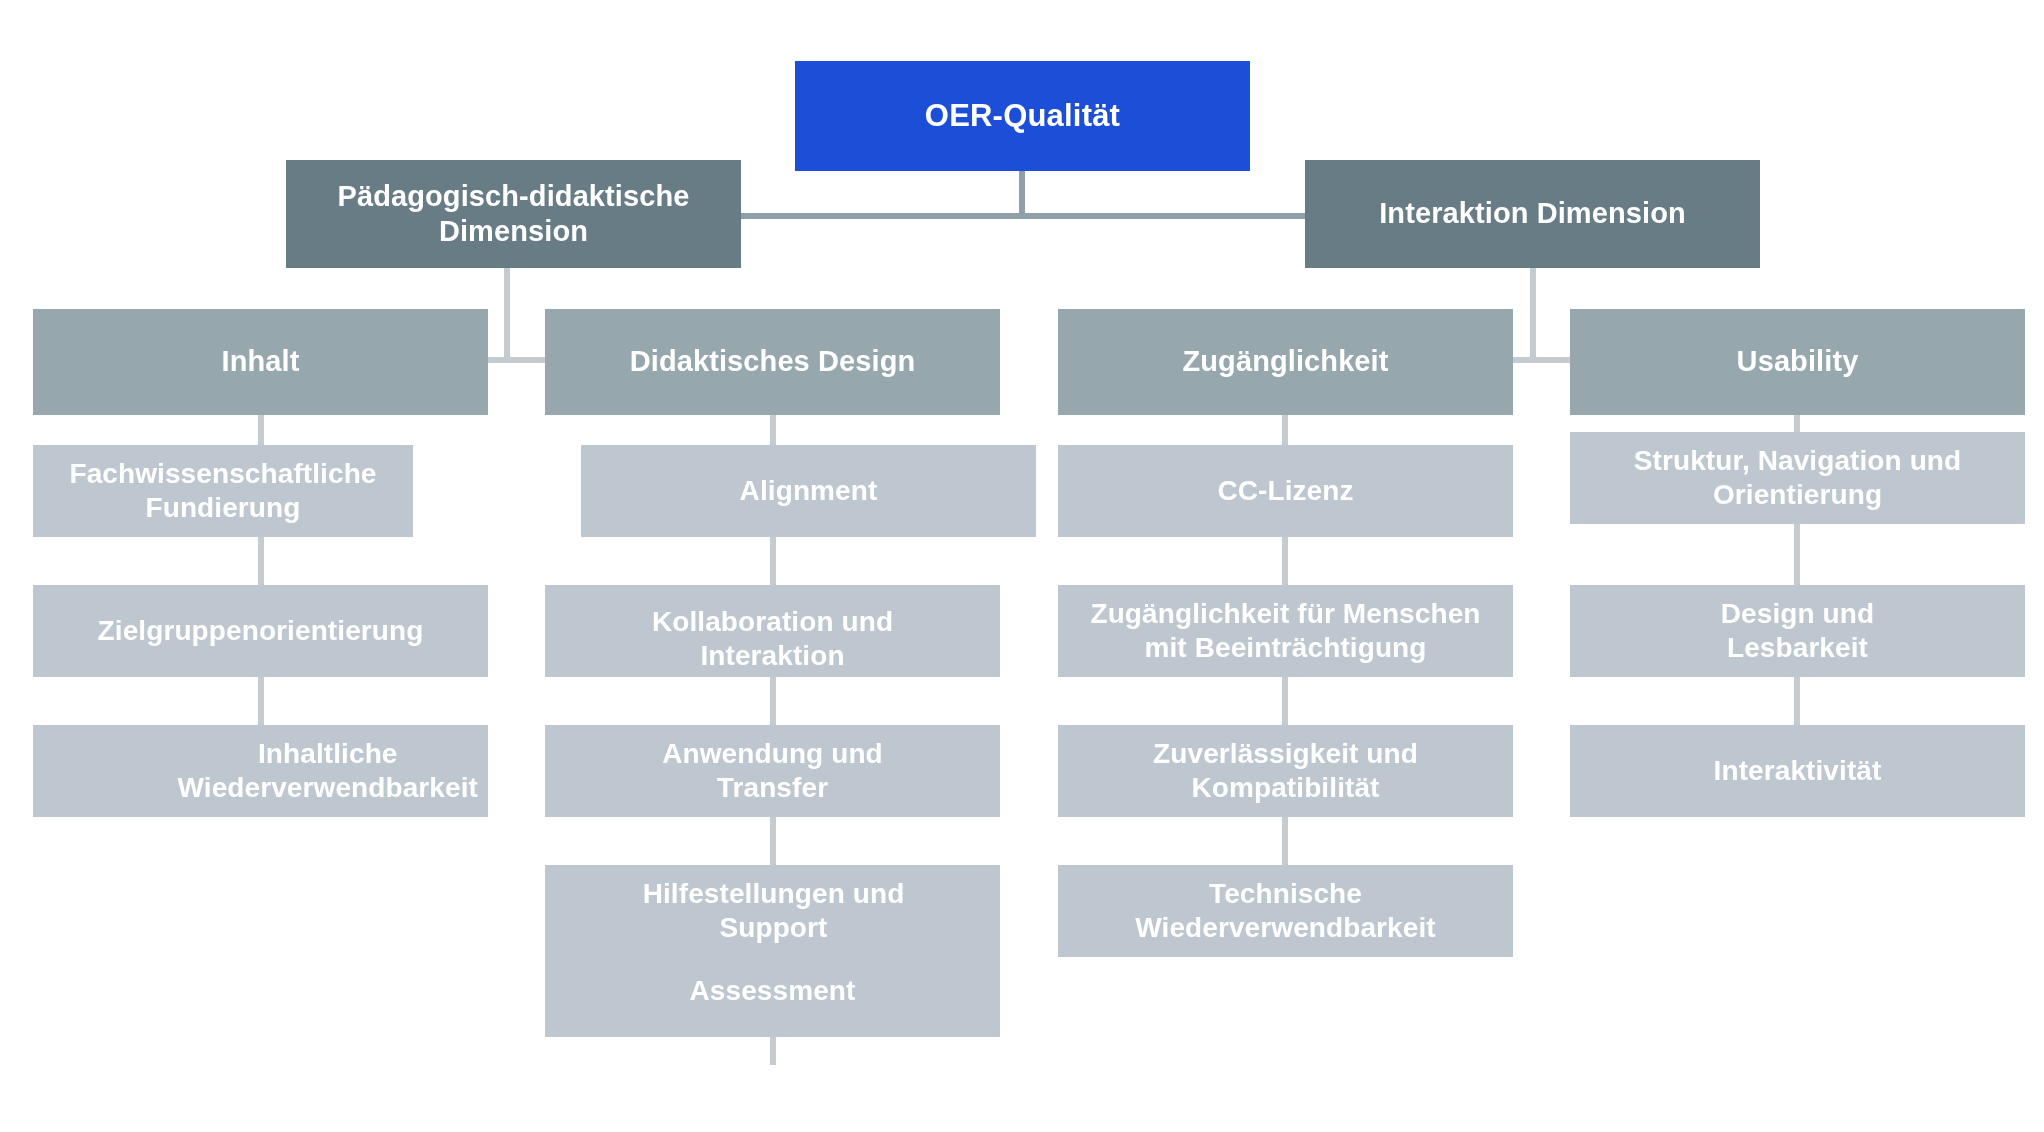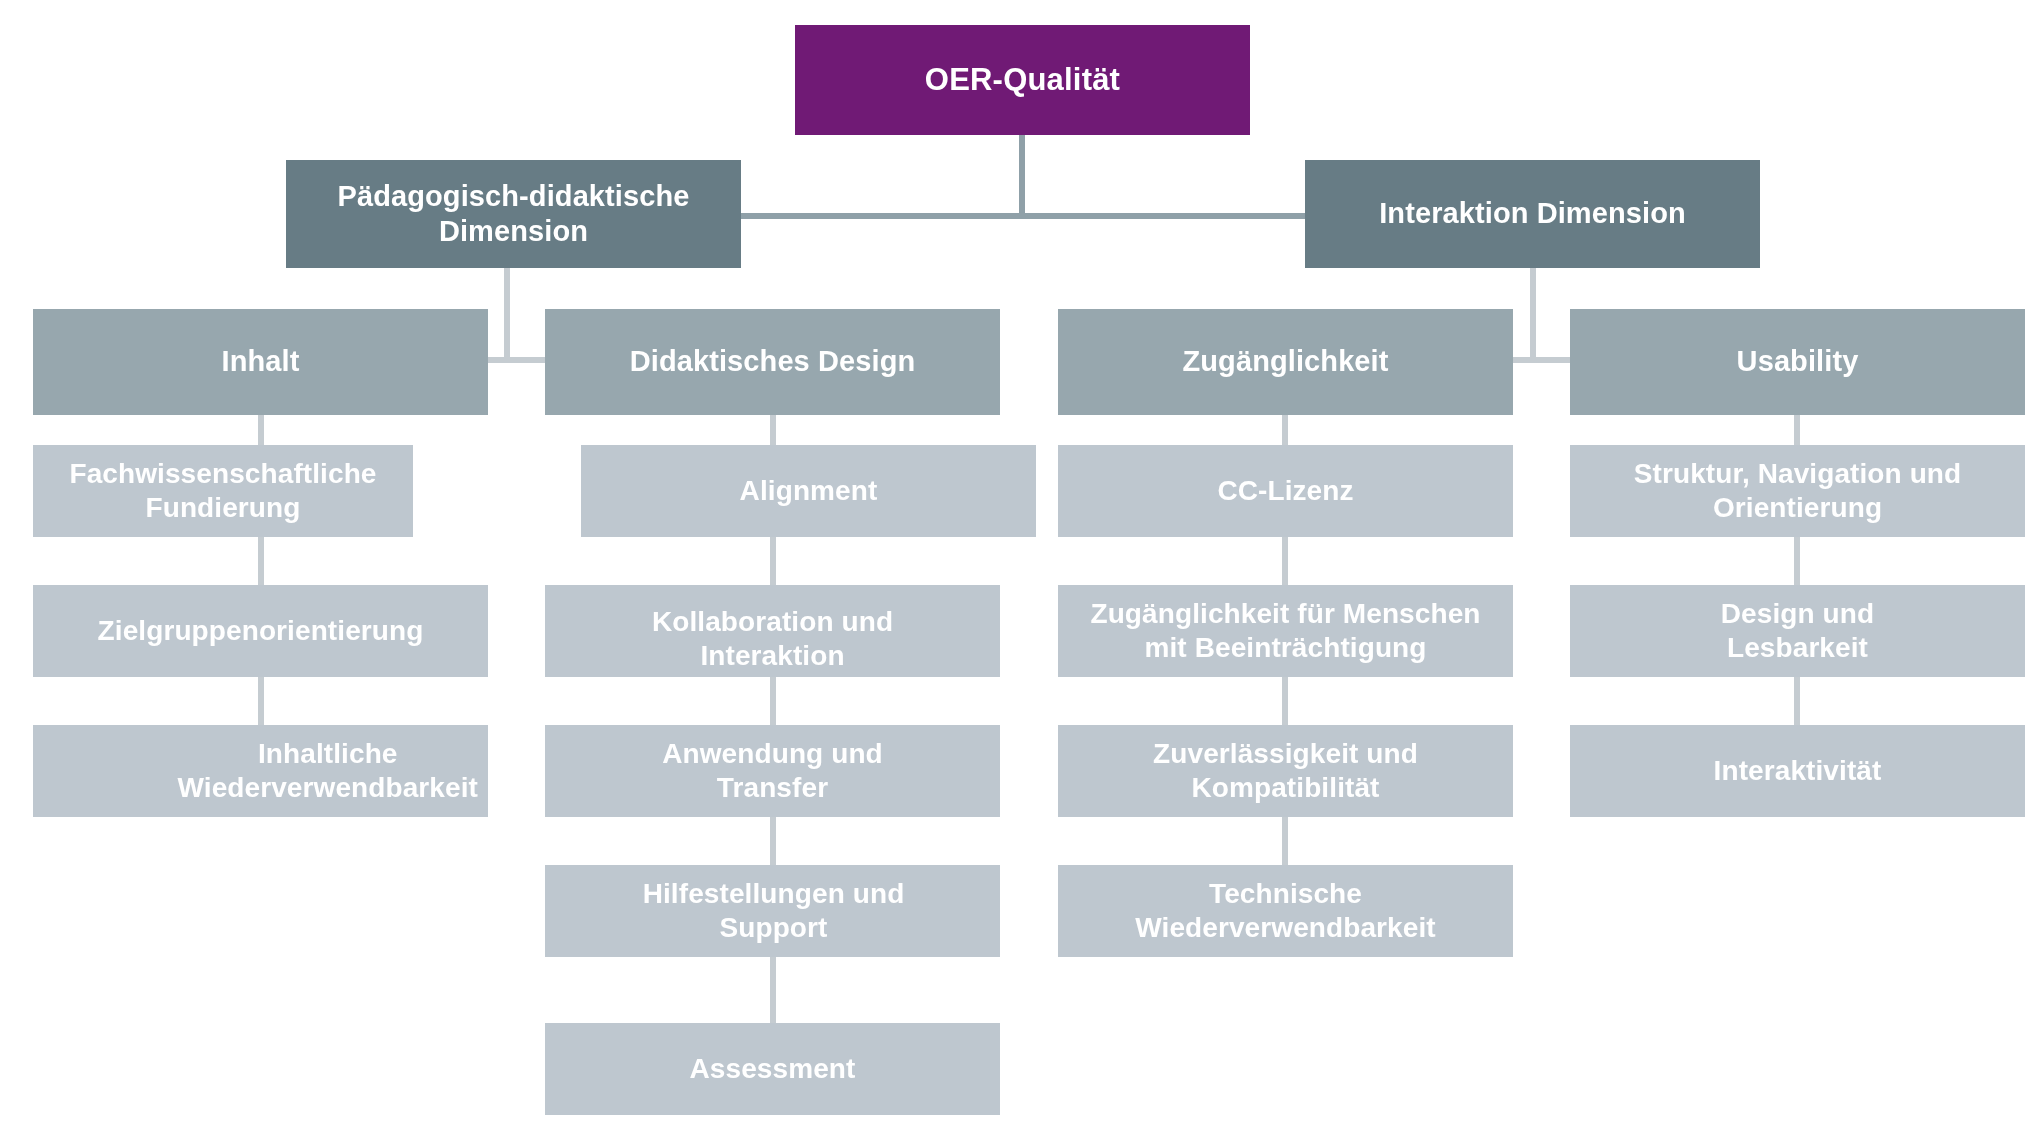--- a/index.html
+++ b/index.html
@@ -19,21 +19,21 @@
     text-align:center;
     color:#ffffff;
     font-weight:bold;
     line-height:1.22;
     box-sizing:border-box;
     padding:4px 10px;
     z-index:5;
   }
   .node span{display:block;white-space:pre-line;}
 
-  .lvl-root{background:#701a75;font-size:31px;letter-spacing:.2px;}
+  .lvl-root{background:#1d4ed8;font-size:31px;letter-spacing:.2px;margin-top:36px;}
   .lvl-dim {background:#677C85;font-size:29px;letter-spacing:.1px;}
   .lvl-cat {background:#97A7AE;font-size:29px;letter-spacing:.1px;}
   .lvl-leaf{background:#BEC7CF;font-size:28px;letter-spacing:.1px;}
 
   .conn{position:absolute;background:#C5CCD1;z-index:1;}
   .conn.dark{background:#8FA0A8;}
 </style>
 </head>
 <body>
 
@@ -103,41 +103,41 @@
 Interaktion</span>
   </div>
   <div class="node lvl-leaf" style="left:545px;top:725px;width:455px;height:92px;">
     <span>Anwendung und
 Transfer</span>
   </div>
   <div class="node lvl-leaf" style="left:545px;top:865px;width:455px;height:92px;padding-left:12px;">
     <span>Hilfestellungen und
 Support</span>
   </div>
-  <div class="node lvl-leaf" style="left:545px;top:1023px;width:455px;height:92px;">
+  <div class="node lvl-leaf" style="left:545px;top:945px;width:455px;height:92px;">
     <span>Assessment</span>
   </div>
 
   <div class="node lvl-leaf" style="left:1058px;top:445px;width:455px;height:92px;">
     <span>CC-Lizenz</span>
   </div>
   <div class="node lvl-leaf" style="left:1058px;top:585px;width:455px;height:92px;">
     <span>Zugänglichkeit für Menschen
 mit Beeinträchtigung</span>
   </div>
   <div class="node lvl-leaf" style="left:1058px;top:725px;width:455px;height:92px;">
     <span>Zuverlässigkeit und
 Kompatibilität</span>
   </div>
   <div class="node lvl-leaf" style="left:1058px;top:865px;width:455px;height:92px;">
     <span>Technische
 Wiederverwendbarkeit</span>
   </div>
 
-  <div class="node lvl-leaf" style="left:1570px;top:445px;width:455px;height:92px;">
+  <div class="node lvl-leaf" style="left:1570px;top:432px;width:455px;height:92px;">
     <span>Struktur, Navigation und
 Orientierung</span>
   </div>
   <div class="node lvl-leaf" style="left:1570px;top:585px;width:455px;height:92px;">
     <span>Design und
 Lesbarkeit</span>
   </div>
   <div class="node lvl-leaf" style="left:1570px;top:725px;width:455px;height:92px;">
     <span>Interaktivität</span>
   </div>

